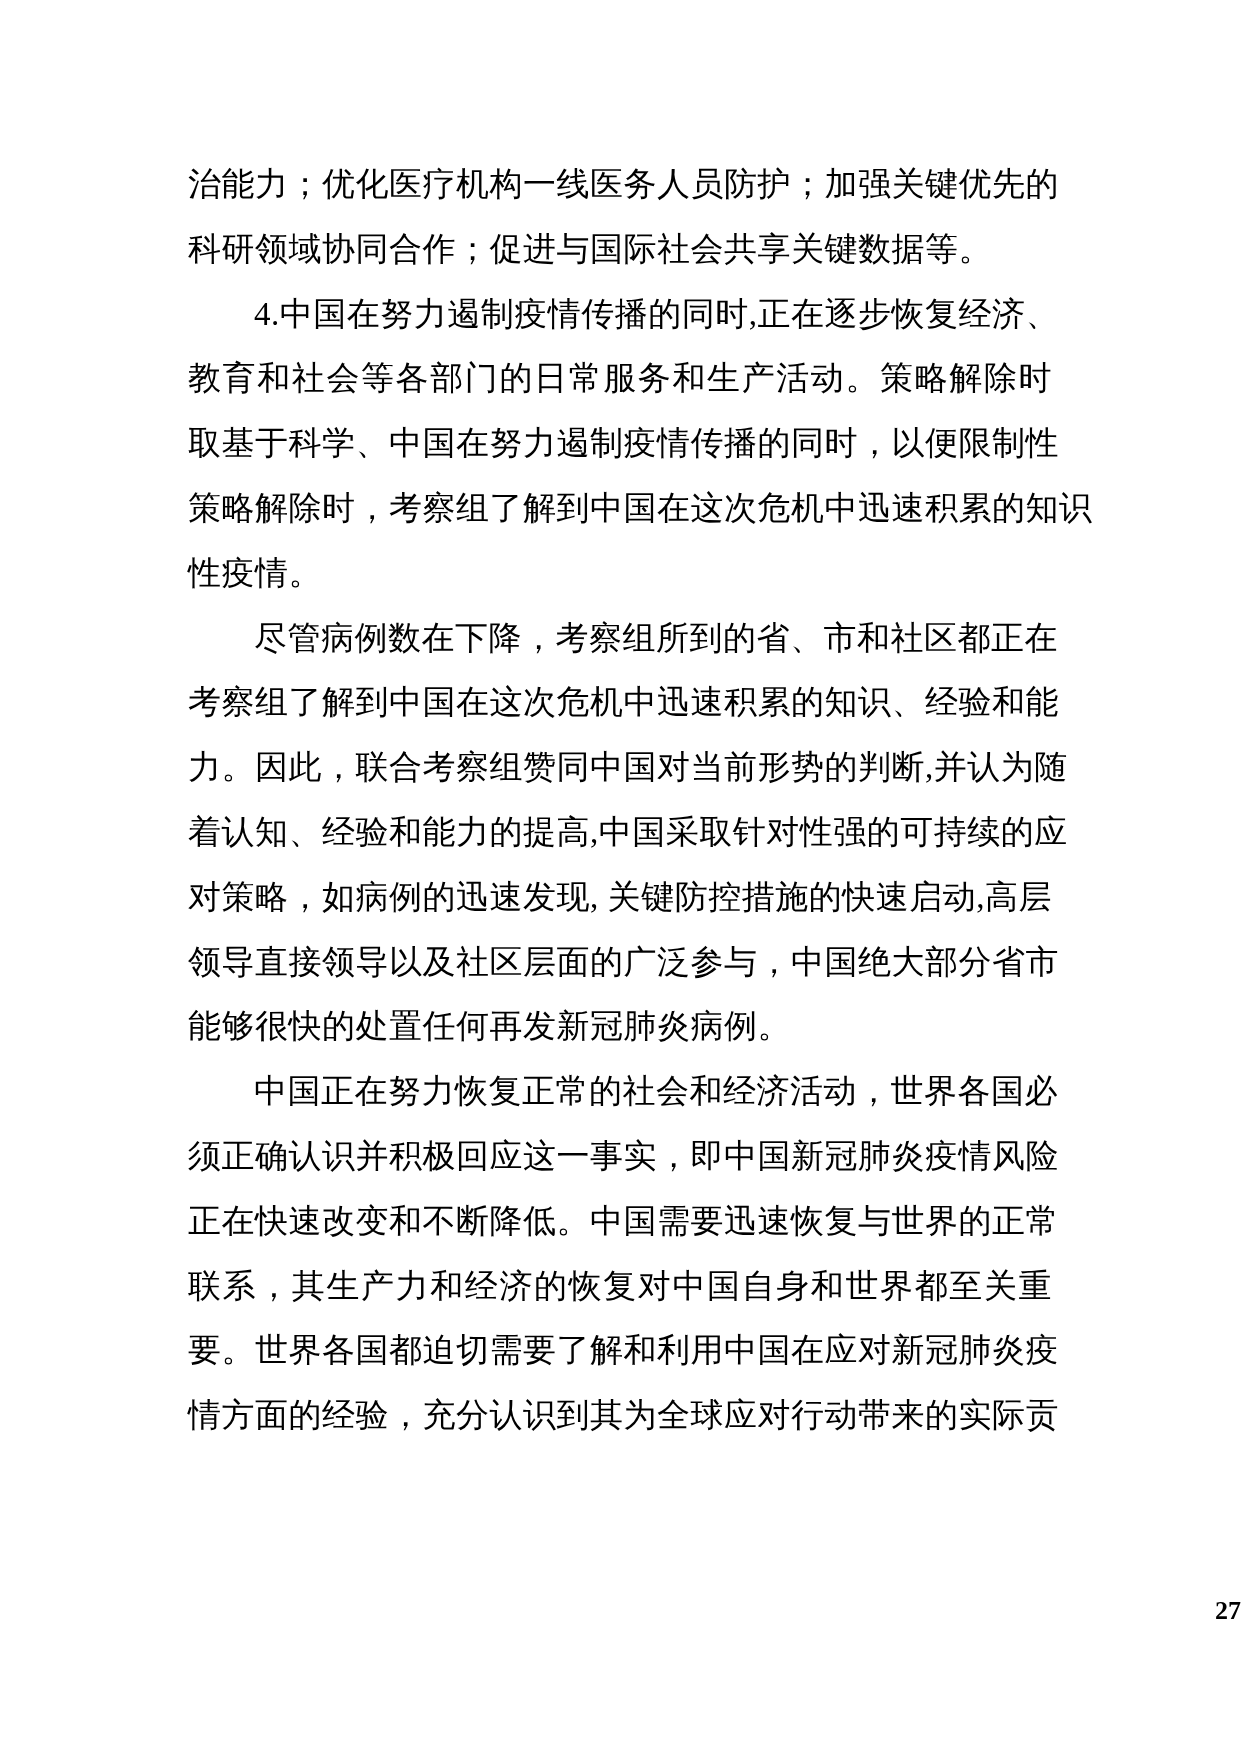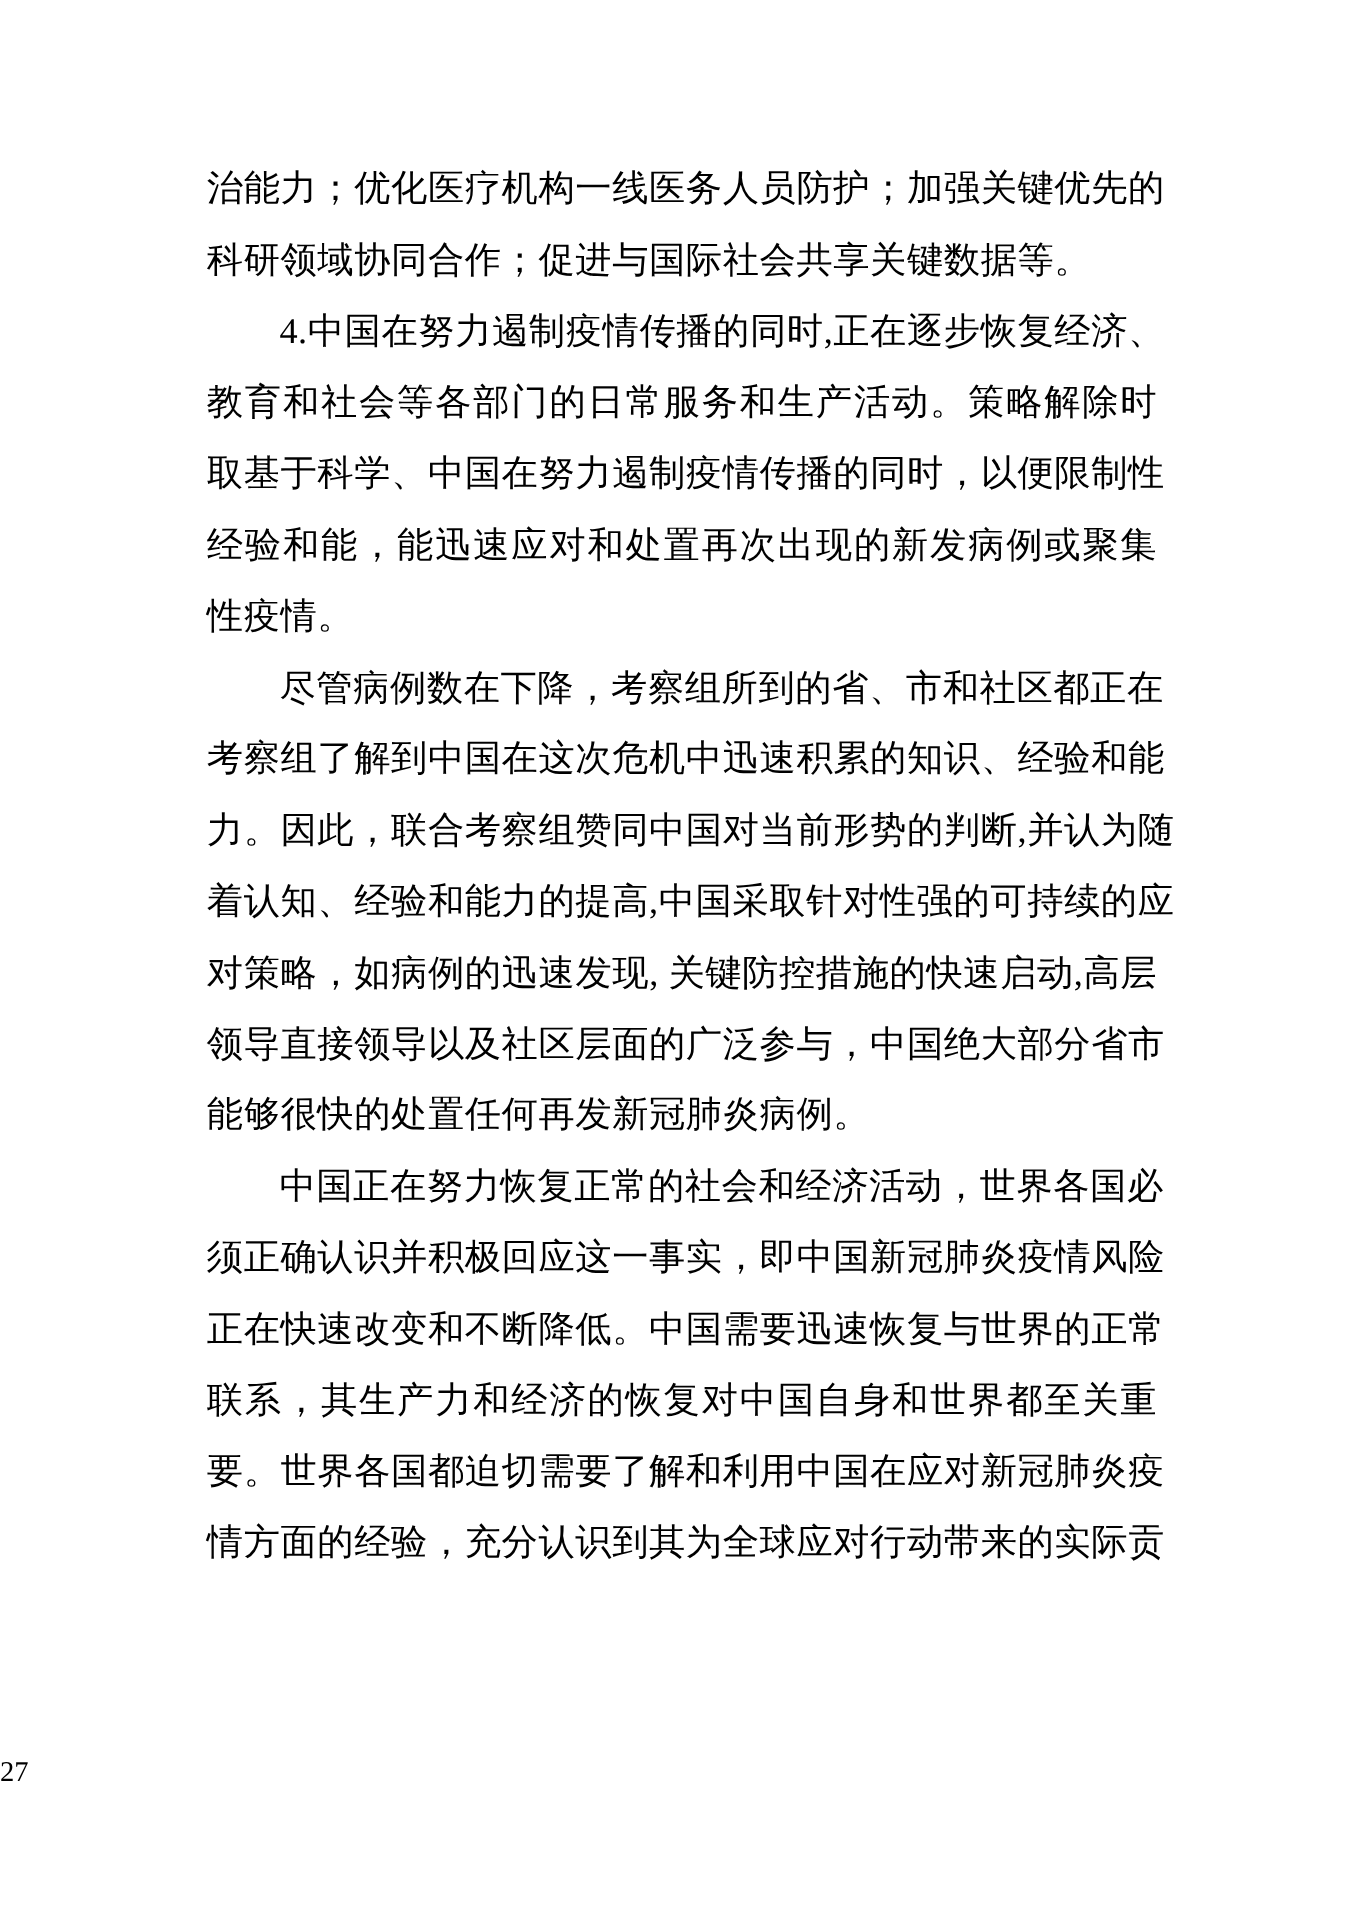--- a/index.html
+++ b/index.html
@@ -13,21 +13,21 @@
     height: 1754px;
     margin: 0 auto;
     background: #ffffff;
     color: #000000;
     font-family: "Liberation Serif", "DejaVu Serif", serif;
     overflow: hidden;
   }
   .body-text {
     position: absolute;
     left: 188px;
-    top: 140px;
+    top: 152px;
     width: 864px;
   }
   .para {
     margin: 0;
     padding: 0;
   }
   .line {
     font-size: 33px;
     line-height: 64.8px;
     height: 64.8px;
@@ -44,42 +44,43 @@
     text-indent: 66px;
   }
   .para.bold .line {
     font-weight: normal;
   }
   .page-footer {
     position: absolute;
     left: 0;
     top: 1596px;
     width: 1241px;
-    text-align: left;
+    text-align: right;
+    font-weight: bold;
   }
   .page-number {
     font-size: 26px;
     color: #000000;
     font-family: "Liberation Serif", "DejaVu Serif", serif;
   }
 </style>
 </head>
 <body>
 
 <div class="page">
   <main class="body-text" id="document-body">
       <div class="para">
         <div class="line justify">治能力；优化医疗机构一线医务人员防护；加强关键优先的</div>
         <div class="line">科研领域协同合作；促进与国际社会共享关键数据等。</div>
       </div>
       <div class="para bold">
         <div class="line justify indent">4.中国在努力遏制疫情传播的同时,正在逐步恢复经济、</div>
         <div class="line justify">教育和社会等各部门的日常服务和生产活动。策略解除时</div>
         <div class="line justify">取基于科学、中国在努力遏制疫情传播的同时，以便限制性</div>
-        <div class="line justify">经验和能，能迅速应对和处置再次出现的新发病例或聚集</div>
+        <div class="line justify">策略解除时，考察组了解到中国在这次危机中迅速积累的知识</div>
         <div class="line">性疫情。</div>
       </div>
       <div class="para">
         <div class="line justify indent">尽管病例数在下降，考察组所到的省、市和社区都正在</div>
         <div class="line justify">考察组了解到中国在这次危机中迅速积累的知识、经验和能</div>
         <div class="line justify">力。因此，联合考察组赞同中国对当前形势的判断,并认为随</div>
         <div class="line justify">着认知、经验和能力的提高,中国采取针对性强的可持续的应</div>
         <div class="line justify">对策略，如病例的迅速发现, 关键防控措施的快速启动,高层</div>
         <div class="line justify">领导直接领导以及社区层面的广泛参与，中国绝大部分省市</div>
         <div class="line">能够很快的处置任何再发新冠肺炎病例。</div>

